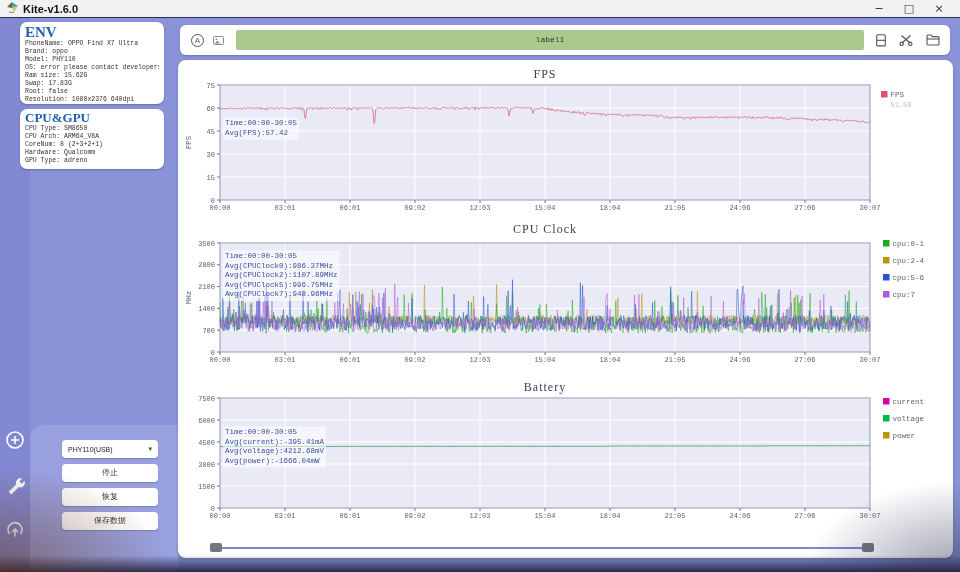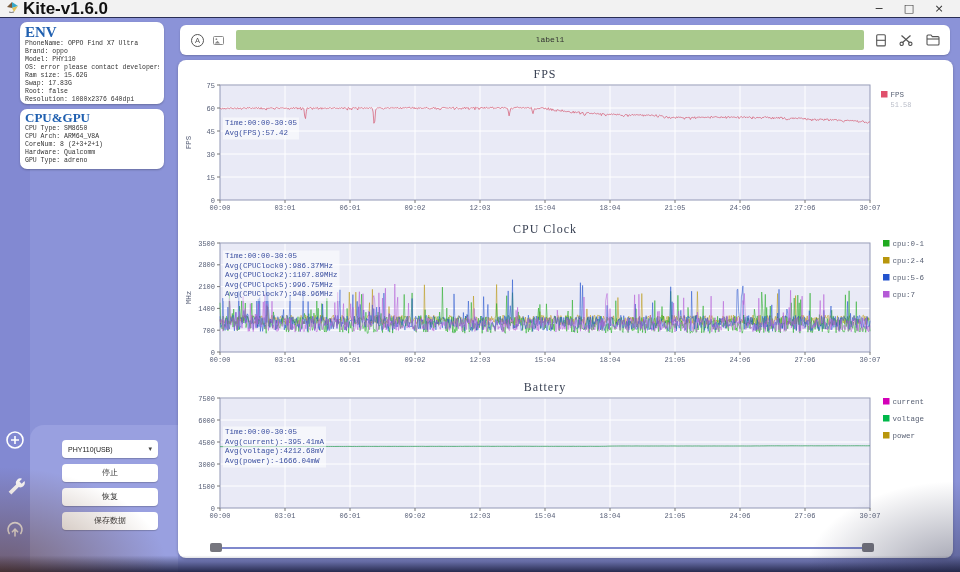--- a/index.html
+++ b/index.html
@@ -2,21 +2,21 @@
 <html><head>
 <meta charset="utf-8">
 <style>
   * { margin:0; padding:0; box-sizing:border-box; }
   html,body { width:960px; height:572px; overflow:hidden; font-family:"Liberation Sans", sans-serif; }
   body { position:relative; background:#23284f; }
 
   
   .titlebar { position:absolute; left:0; top:0; width:960px; height:18px; background:#f2f2f2;
               display:flex; align-items:center; padding:0 6px; border-bottom:1px solid #2a2f55; z-index:10;}
-  .titlebar .title { font-size:17px; color:#111; margin-left:4px; font-weight:bold; }
+  .titlebar .title { font-size:11px; color:#111; margin-left:4px; font-weight:bold; }
   .wcontrols { margin-left:auto; display:flex; }
   .wbtn { width:30px; text-align:center; font-size:11px; color:#333; cursor:default; line-height:17px; font-family:"DejaVu Sans", sans-serif;}
 
   
   .app { position:absolute; left:0; top:18px; width:960px; height:554px; background:#8b93d8; overflow:hidden; }
   .app::after { content:""; position:absolute; inset:0; pointer-events:none;
     background:
       radial-gradient(240px 150px at 0% 100%, rgba(95,55,30,.55), transparent 70%),
       radial-gradient(220px 130px at 100% 100%, rgba(35,38,70,.45), transparent 70%),
       linear-gradient(to bottom, transparent 97%, rgba(22,25,55,.85)); }

